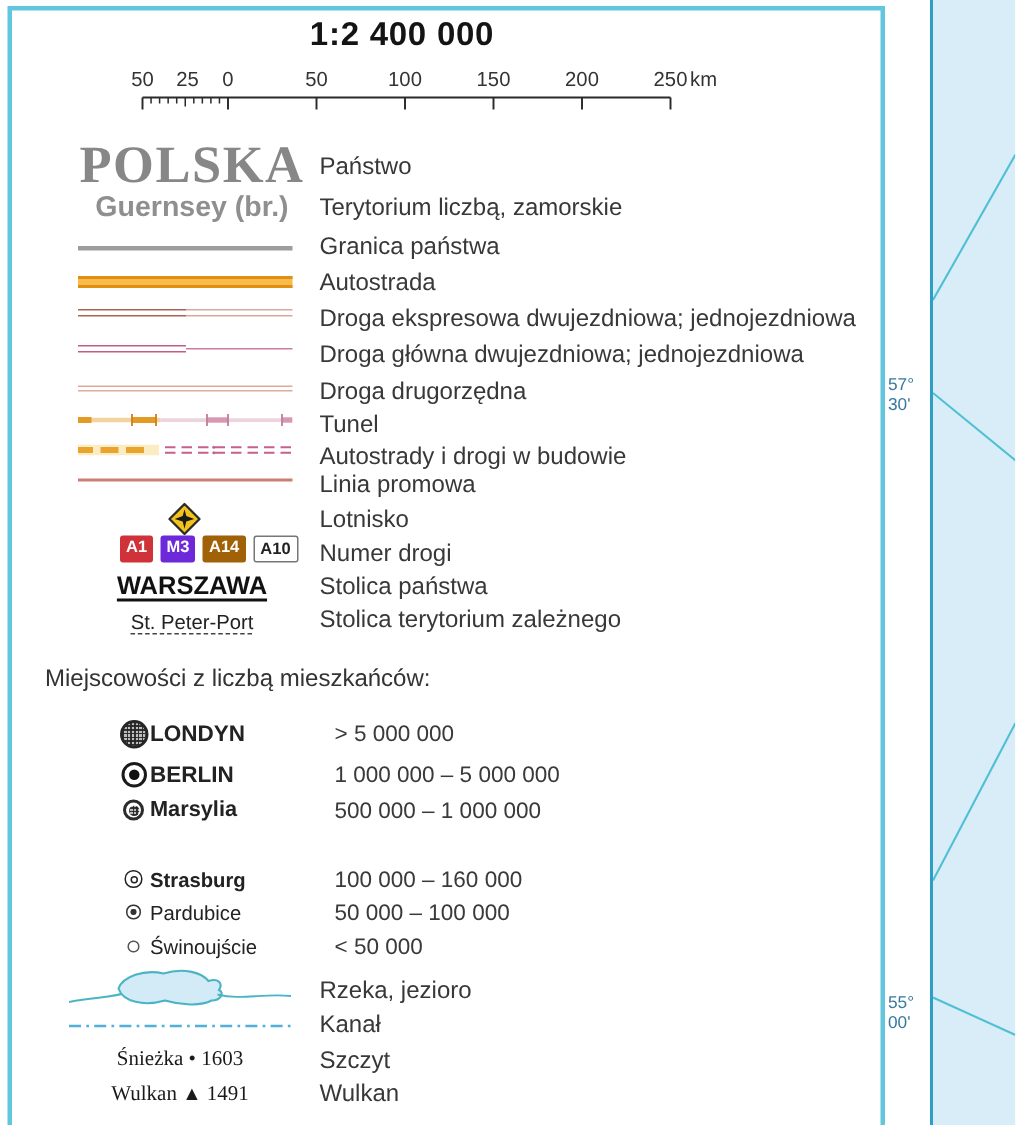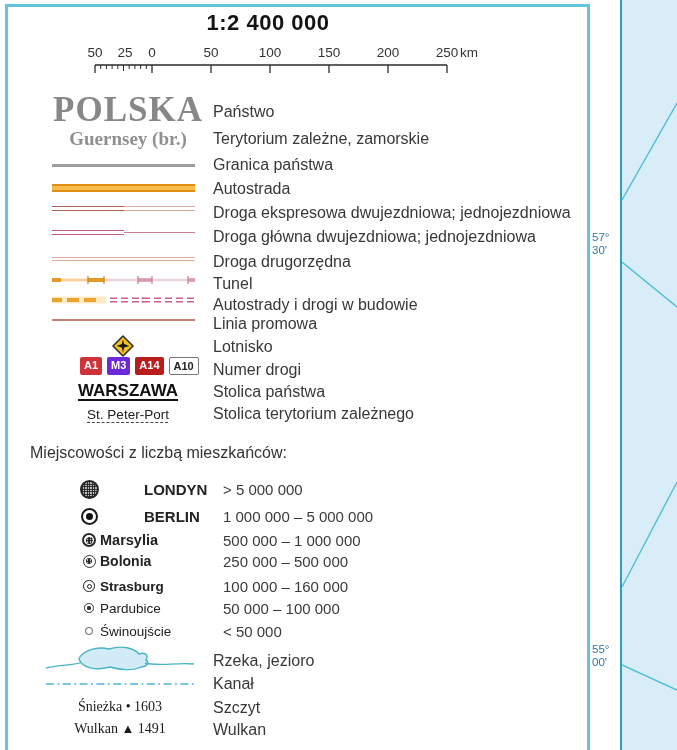--- a/index.html
+++ b/index.html
@@ -14,21 +14,21 @@
     border:3px solid #62c6df; background:#ffffff;
   }
   
   .map-strip {
     position:absolute; left:620px; top:0; width:57px; height:750px;
     background:#d9edf8; border-left:2px solid #2d9fc7;
   }
   .map-strip svg { position:absolute; left:0; top:0; }
   .coord {
     position:absolute; left:592px; width:28px;
-    color:#35789f; font-size:11.5px; line-height:13px;
+    color:#35789f; font-size:11.5px; line-height:13px;margin-top:20px;
   }
   .coord-1 { top:231px; }
   .coord-2 { top:643px; }
   
   .watermark-svg { position:absolute; left:195px; top:298px; z-index:0; }
   .watermark-text {
     position:absolute; left:221px; top:412px; z-index:0;
     font-size:37px; color:#dadada; letter-spacing:2px; white-space:nowrap;
   }
   
@@ -38,21 +38,21 @@
   }
   .scale-bar { position:absolute; left:88px; top:42px; z-index:1; }
   
   .country-sample {
     position:absolute; left:30px; top:90px; width:196px; text-align:center;
     font-family:"Liberation Serif", serif; font-size:35px; font-weight:bold;
     color:#878787; letter-spacing:1px; z-index:1;
   }
   .territory-sample {
     position:absolute; left:30px; top:128px; width:196px; text-align:center;
-    font-family:Liberation Serif, serif; font-size:19px; font-weight:bold;
+    font-family:Liberation Sans, sans-serif; font-size:19px; font-weight:bold;
     color:#8f8f8f; z-index:1;
   }
   .sym { position:absolute; left:52px; width:143px; z-index:1; }
   .sym-border    { top:164px; height:3px; background:#9d9d9d; }
   .sym-motorway  { top:184px; height:8px; background:#f7bc4a;
                    border-top:2px solid #df8f13; border-bottom:2px solid #df8f13; }
   .sym-express   { top:206px; height:5px; }
   .sym-express .half { position:absolute; top:0; width:71.5px; height:5px; }
   .sym-express .h1 { left:0; border-top:1.5px solid #aa6355; border-bottom:1.5px solid #aa6355; }
   .sym-express .h2 { left:71.5px; border-top:1.5px solid #d9aa9c; border-bottom:1.5px solid #d9aa9c; }
@@ -66,21 +66,21 @@
   .sym-construction  { top:295px; height:10px; }
   .sym-ferry     { top:319px; height:1.5px; background:#c97f74; }
   .sym-airport   { position:absolute; left:112px; top:335px; z-index:1; }
   .road-badges { position:absolute; left:80px; top:357px; display:flex; gap:5px; z-index:1; }
   .badge {
     font-size:11px; font-weight:bold; color:#fff; padding:1.5px 4px;
     border-radius:2px; line-height:13px;
   }
   .badge-a1  { background:#cf3339; }
   .badge-m3  { background:#6d28d9; }
-  .badge-a14 { background:#b91c1c; }
+  .badge-a14 { background:#a16207; }
   .badge-a10 { background:#ffffff; color:#222; border:1px solid #777; }
   .capital-sample {
     position:absolute; left:30px; top:381px; width:196px; text-align:center;
     font-size:17px; font-weight:bold; color:#111; z-index:1;
     text-decoration:underline; text-decoration-thickness:1.5px; text-underline-offset:3px;
   }
   .territory-capital-sample {
     position:absolute; left:30px; top:407px; width:196px; text-align:center;
     font-size:13.5px; color:#222; z-index:1;
     text-decoration:underline dashed #444; text-decoration-thickness:1px; text-underline-offset:3px;
@@ -105,21 +105,21 @@
   .sym-c2 i { width:7px; height:7px; border-radius:50%; background:#111; }
   .sym-c3 { width:14px;  height:14px;  border:2px   solid #2b2b2b; background:#fff; }
   .sym-c3 i { width:7px; height:7px; border-radius:50%; }
   .sym-c4 { width:13px;  height:13px;  border:1.8px solid #333;    background:#fff; }
   .sym-c4 i { width:6px; height:6px; border-radius:50%; }
   .sym-c5 { width:11.5px;height:11.5px;border:1.6px solid #222;    background:#fff; }
   .sym-c5 i { width:5px; height:5px; border-radius:50%; border:1.4px solid #222; }
   .sym-c6 { width:9.5px; height:9.5px; border:1.4px solid #333;    background:#fff; }
   .sym-c6 i { width:3.2px; height:3.2px; border-radius:50%; background:#333; }
   .sym-c7 { width:7.5px; height:7.5px; border:1.3px solid #555;    background:#fff; }
-  .n-b15 { font-size:15px;   font-weight:bold;padding-left:44px; }
+  .n-b15 { font-size:15px;   font-weight:bold; }
   .n-b14 { font-size:14.5px; font-weight:bold; }
   .n-b13 { font-size:14px;   font-weight:bold; }
   .n-b12 { font-size:13.5px; font-weight:bold; }
   .n-r13 { font-size:13.5px; font-weight:normal; }
   
   .river-sym  { position:absolute; left:46px; top:643px; z-index:1; }
   .canal-sym  { position:absolute; left:46px; top:679px; z-index:1; }
   .peak-sample, .volcano-sample {
     position:absolute; left:40px; width:160px; text-align:center; z-index:1;
     font-family:"Liberation Serif", serif; font-size:14px; color:#1a1a1a; white-space:nowrap;
@@ -260,21 +260,21 @@
     <span class="badge badge-a1">A1</span>
     <span class="badge badge-m3">M3</span>
     <span class="badge badge-a14">A14</span>
     <span class="badge badge-a10">A10</span>
   </div>
 
   <div class="capital-sample">WARSZAWA</div>
   <div class="territory-capital-sample">St. Peter-Port</div>
 
   <div class="llabel" style="top:103px">Państwo</div>
-  <div class="llabel" style="top:130px">Terytorium zależne, zamorskie</div>
+  <div class="llabel" style="top:130px">Terytorium liczbą, zamorskie</div>
   <div class="llabel" style="top:156px">Granica państwa</div>
   <div class="llabel" style="top:180px">Autostrada</div>
   <div class="llabel" style="top:204px">Droga ekspresowa dwujezdniowa; jednojezdniowa</div>
   <div class="llabel" style="top:228px">Droga główna dwujezdniowa; jednojezdniowa</div>
   <div class="llabel" style="top:253px">Droga drugorzędna</div>
   <div class="llabel" style="top:275px">Tunel</div>
   <div class="llabel" style="top:296px">Autostrady i drogi w budowie</div>
   <div class="llabel" style="top:315px">Linia promowa</div>
   <div class="llabel" style="top:338px">Lotnisko</div>
   <div class="llabel" style="top:361px">Numer drogi</div>
@@ -301,29 +301,20 @@
   </div>
   <div class="city-row" style="top:528px">
     <span class="csym">
         <span class="circle sym-c3">
           <i class="circle hatch"></i>
         </span>
       </span>
     <span class="cname n-b14">Marsylia</span>
     <span class="crange">500 000 – 1 000 000</span>
   </div>
-  <div class="city-row" style="top:549px">
-    <span class="csym">
-        <span class="circle sym-c4">
-          <i class="circle hatch"></i>
-        </span>
-      </span>
-    <span class="cname n-b13">Bolonia</span>
-    <span class="crange">250 000 – 500 000</span>
-  </div>
   <div class="city-row" style="top:574px">
     <span class="csym">
         <span class="circle sym-c5">
           <i></i>
         </span>
       </span>
     <span class="cname n-b12">Strasburg</span>
     <span class="crange">100 000 – 160 000</span>
   </div>
   <div class="city-row" style="top:596px">

